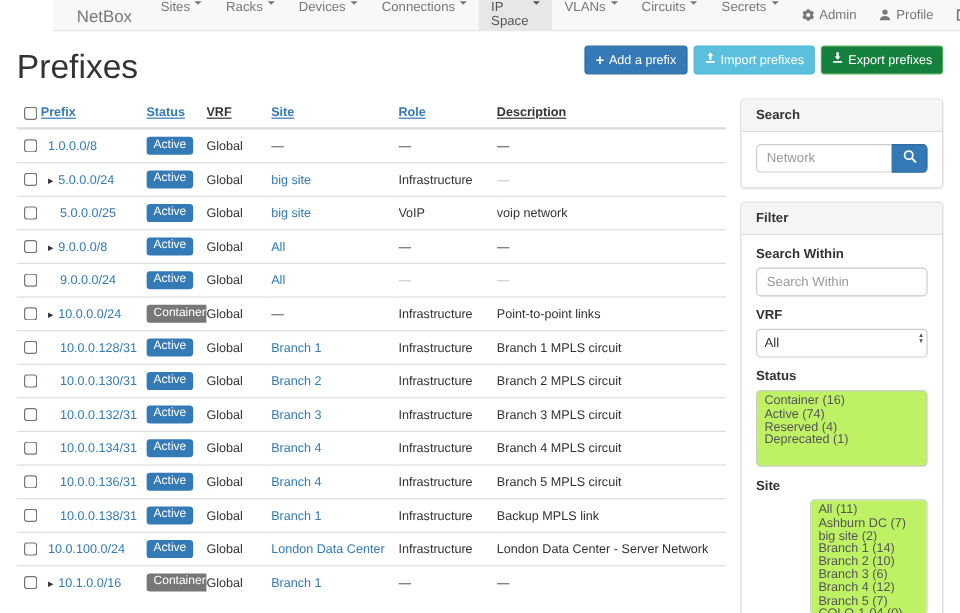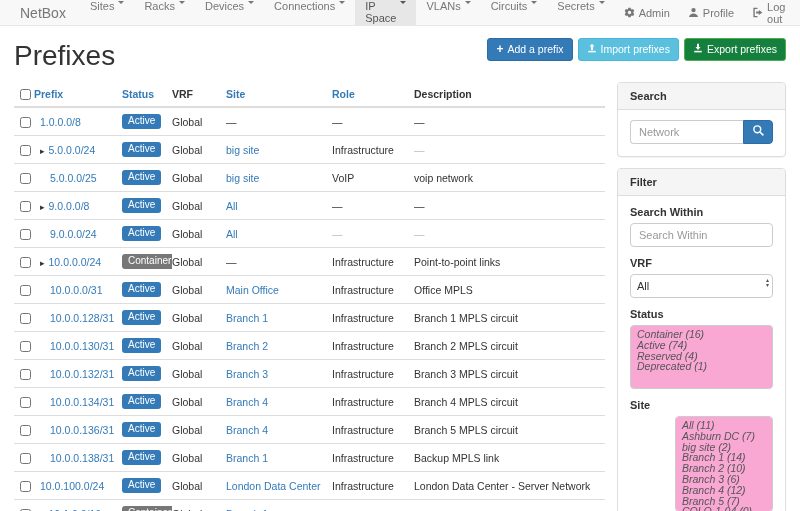--- a/index.html
+++ b/index.html
@@ -4,21 +4,21 @@
 <style>
   html, body { margin:0; padding:0; overflow:hidden; }
   body {
     width:800px; height:511px;
     font-family:"Liberation Sans", sans-serif;
     font-size:11px; color:#333; background:#fff;
   }
   
   .navbar {
     height:25px; background:#f8f8f8; border-bottom:1px solid #e7e7e7;
-    display:flex; align-items:stretch; padding-right:26px;
+    display:flex; align-items:stretch; padding-right:26px;margin-left:44px;
   }
   .brand { display:flex; align-items:center; padding:0 14px 0 20px; font-size:14px; color:#777; cursor:pointer; }
   .nav-menu { display:flex; }
   .nav-item { display:flex; align-items:flex-start; gap:4px; padding:0 10px; color:#777; font-size:11px; cursor:pointer; }
   .nav-item.active { background:#e7e7e7; color:#555; }
   .caret { width:0; height:0; border-left:3.5px solid transparent; border-right:3.5px solid transparent; border-top:3.5px solid currentColor; margin-top:1px; }
   .nav-spacer { flex:1; }
   .nav-right { display:flex; }
   .nav-right-item { display:flex; align-items:center; gap:4px; padding:0 9px; color:#777; cursor:pointer; }
   .nav-right-item svg { display:block; }
@@ -33,21 +33,21 @@
   .btn-info    { background:#5bc0de; border-color:#46b8da; }
   .btn-success { background:#15803d; border-color:#4cae4c; }
   .btn .plus { font-weight:bold; font-size:12px; line-height:10px; }
 
   
   .content { display:flex; gap:12px; align-items:flex-start; }
   .main { flex:1; min-width:0; }
 
   
   table.prefix-table { width:100%; border-collapse:collapse; font-size:10.5px; table-layout:fixed; }
-  .prefix-table th { text-align:left; font-weight:bold; padding:6px 8px 6px 0; border-bottom:2px solid #ddd; color:#333; white-space:nowrap; overflow:hidden; }
+  .prefix-table th { text-align:left; font-weight:bold; padding:6px 8px 6px 0; border-bottom:2px solid #ddd; color:#333; white-space:nowrap; overflow:hidden;text-decoration:underline; }
   .prefix-table th.sortable { color:#337ab7; cursor:pointer; }
   .prefix-table td { padding:6px 8px 6px 0; border-top:1px solid #ddd; white-space:nowrap; overflow:hidden; }
   .prefix-table .cb { width:20px; padding:5px 0 5px 6px; }
   .prefix-table input[type="checkbox"] { width:11px; height:11px; margin:0; vertical-align:middle; }
   a { color:#337ab7; text-decoration:none; cursor:pointer; }
   .expand-icon { color:#333; font-size:9px; margin-right:4px; }
   .badge { display:inline-block; padding:2px 6px 3px; font-size:10px; font-weight:normal; color:#fff; border-radius:3px; line-height:1; }
   .badge.active    { background:#337ab7; }
   .badge.container { background:#777777; }
   .dash { color:#333; }
@@ -62,21 +62,21 @@
   .form-input { flex:1; min-width:0; height:24px; border:1px solid #ccc; border-radius:4px; padding:0 8px; font-size:11px; font-family:inherit; color:#555; box-sizing:border-box; background:#fff; }
   .form-input::placeholder { color:#999; }
   .form-input.full { width:100%; }
   .input-group .form-input { border-radius:4px 0 0 4px; border-right:0; }
   .search-btn { width:30px; height:24px; background:#337ab7; border:1px solid #2e6da4; border-radius:0 4px 4px 0; display:flex; align-items:center; justify-content:center; cursor:pointer; padding:0; }
   .filter-label { display:block; font-weight:bold; margin:10px 0 5px; color:#333; }
   .filter-label.first { margin-top:0; }
   .select-wrap { position:relative; }
   select.form-select { width:100%; height:24px; border:1px solid #ccc; border-radius:4px; padding:0 16px 0 6px; font-size:11px; font-family:inherit; color:#333; background:#fff; appearance:none; -webkit-appearance:none; }
   .select-caret { position:absolute; right:4px; top:4px; pointer-events:none; color:#555; font-size:6px; line-height:5px; text-align:center; }
-  .listbox { border:1px solid #ccc; border-radius:4px; overflow-y:scroll; padding:3px 0; background:#f9a8d4;font-style:italic; }
+  .listbox { border:1px solid #ccc; border-radius:4px; overflow-y:scroll; padding:3px 0; background:#bef264; }
   .listbox .opt { padding:0 6px; line-height:10.8px; height:10.8px; color:#555; white-space:nowrap; font-size:10.5px; cursor:default; }
   .listbox::-webkit-scrollbar { width:9px; }
   .listbox::-webkit-scrollbar-track { background:#f4f4f4; }
   .listbox::-webkit-scrollbar-thumb { background:#c4c4c4; }
   #status-list { height:56px; }
   #site-list   { height:88px;margin-left:45px; }
 </style>
 </head>
 <body>
 
@@ -247,29 +247,20 @@
               <td class="cb"><input type="checkbox" style=""></td>
               <td style="padding-left: 6px;"><span class="expand-icon">▸</span><a>10.0.0.0/24</a></td>
               <td><span class="badge container">Container</span></td>
               <td>Global</td>
               <td><span class="dash">—</span></td>
               <td>Infrastructure</td>
               <td>Point-to-point links</td>
             </tr>
             <tr>
               <td class="cb"><input type="checkbox" style=""></td>
-              <td style="padding-left: 16px;"><a>10.0.0.0/31</a></td>
-              <td><span class="badge active">Active</span></td>
-              <td>Global</td>
-              <td><a>Main Office</a></td>
-              <td>Infrastructure</td>
-              <td>Office MPLS</td>
-            </tr>
-            <tr>
-              <td class="cb"><input type="checkbox" style=""></td>
               <td style="padding-left: 16px;"><a>10.0.0.128/31</a></td>
               <td><span class="badge active">Active</span></td>
               <td>Global</td>
               <td><a>Branch 1</a></td>
               <td>Infrastructure</td>
               <td>Branch 1 MPLS circuit</td>
             </tr>
             <tr>
               <td class="cb"><input type="checkbox" style=""></td>
               <td style="padding-left: 16px;"><a>10.0.0.130/31</a></td>

